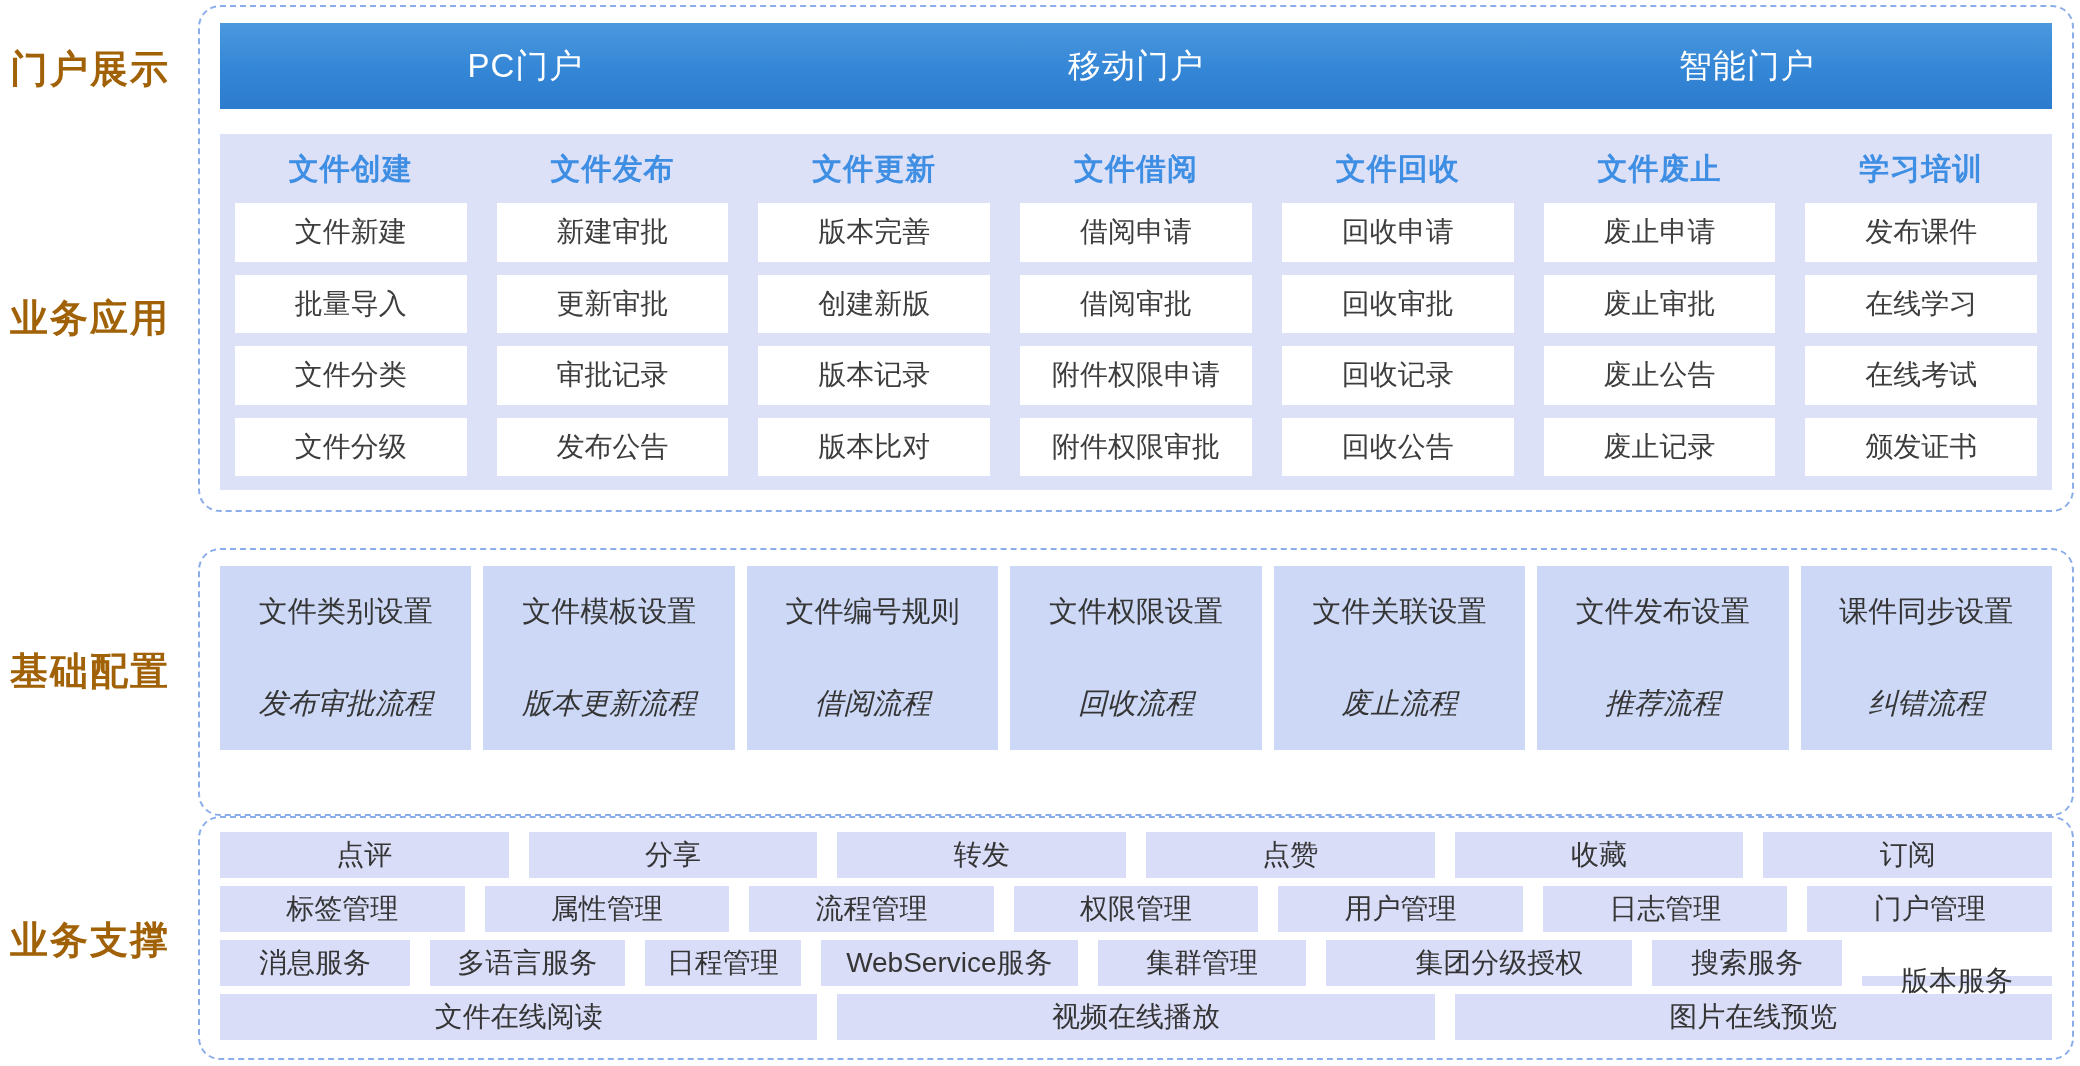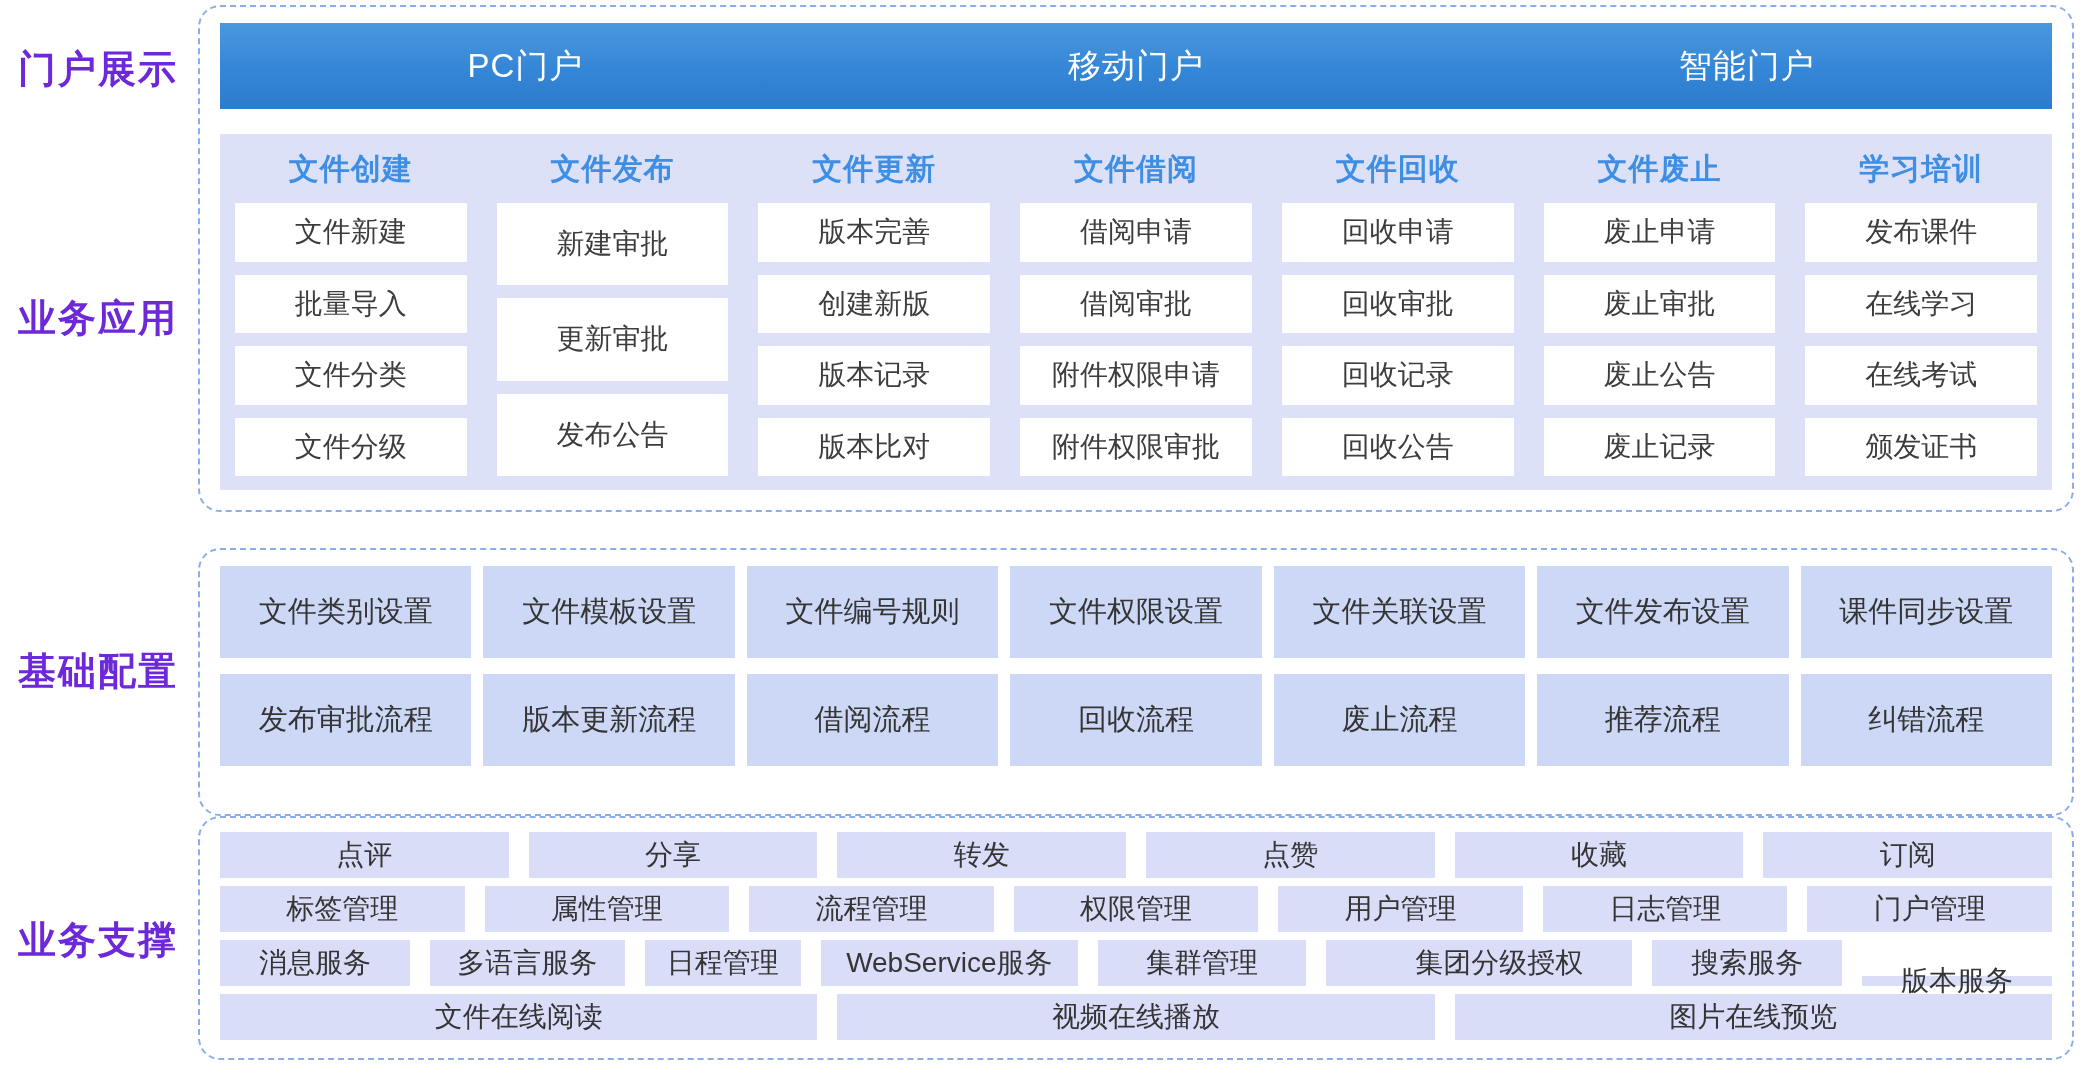--- a/index.html
+++ b/index.html
@@ -2,22 +2,22 @@
 <html><head>
 <meta charset="utf-8">
 <style>
   html,body{margin:0;padding:0;}
   body{
     width:2080px;height:1066px;position:relative;background:#ffffff;
     font-family:"Liberation Sans","DejaVu Sans",sans-serif;
     overflow:hidden;
   }
   .rail-label{
-    position:absolute;left:18px;width:186px;
-    font-size:38px;font-weight:bold;color:#6d28d9;
+    position:absolute;left:10px;width:186px;
+    font-size:38px;font-weight:bold;color:#a16207;
     letter-spacing:2px;white-space:nowrap;
   }
   .dash-box{
     position:absolute;left:198px;width:1832px;
     border:2px dashed #8badea;border-radius:22px;
     box-sizing:content-box;
   }
   
   #box-portal{top:5px;height:487px;padding:16px 20px 0 20px;}
   #portal-row{display:flex;gap:0;height:86px;}
@@ -35,21 +35,21 @@
     height:42px;display:flex;align-items:center;justify-content:center;
     color:#3e8ee3;font-size:30px;font-weight:bold;letter-spacing:1px;
   }
   .app-item{
     flex:1;background:#ffffff;display:flex;align-items:center;justify-content:center;
     color:#3d3d3d;font-size:28px;white-space:nowrap;
   }
   
   #box-config{top:548px;height:232px;padding:16px 20px 16px 20px;}
   .config-row{display:flex;gap:12px;height:92px;}
-  .config-row + .config-row{margin-top:16px;}
+  .config-row + .config-row{font-style:italic;}
   .config-item{
     flex:1;background:#ccd8f5;display:flex;align-items:center;justify-content:center;
     color:#353535;font-size:29px;white-space:nowrap;
   }
   
   #box-support{top:816px;height:212px;padding:14px 20px 14px 20px;}
   .support-row{display:flex;gap:20px;height:46px;}
   .support-row + .support-row{margin-top:8px;}
   .support-item{
     background:#d9ddf8;display:flex;align-items:center;justify-content:center;
@@ -75,20 +75,21 @@
         <div class="app-col-title">文件创建</div>
         <div class="app-item">文件新建</div>
         <div class="app-item">批量导入</div>
         <div class="app-item">文件分类</div>
         <div class="app-item">文件分级</div>
       </div>
       <div class="app-col">
         <div class="app-col-title">文件发布</div>
         <div class="app-item">新建审批</div>
         <div class="app-item">更新审批</div>
+        <div class="app-item">审批记录</div>
         <div class="app-item">发布公告</div>
       </div>
       <div class="app-col">
         <div class="app-col-title">文件更新</div>
         <div class="app-item">版本完善</div>
         <div class="app-item">创建新版</div>
         <div class="app-item">版本记录</div>
         <div class="app-item">版本比对</div>
       </div>
       <div class="app-col">

